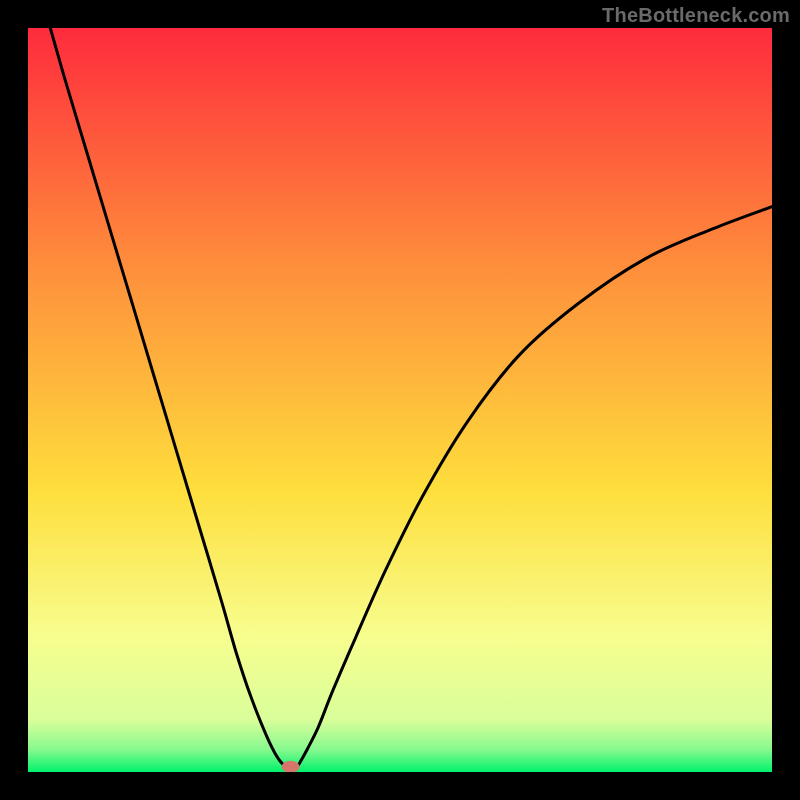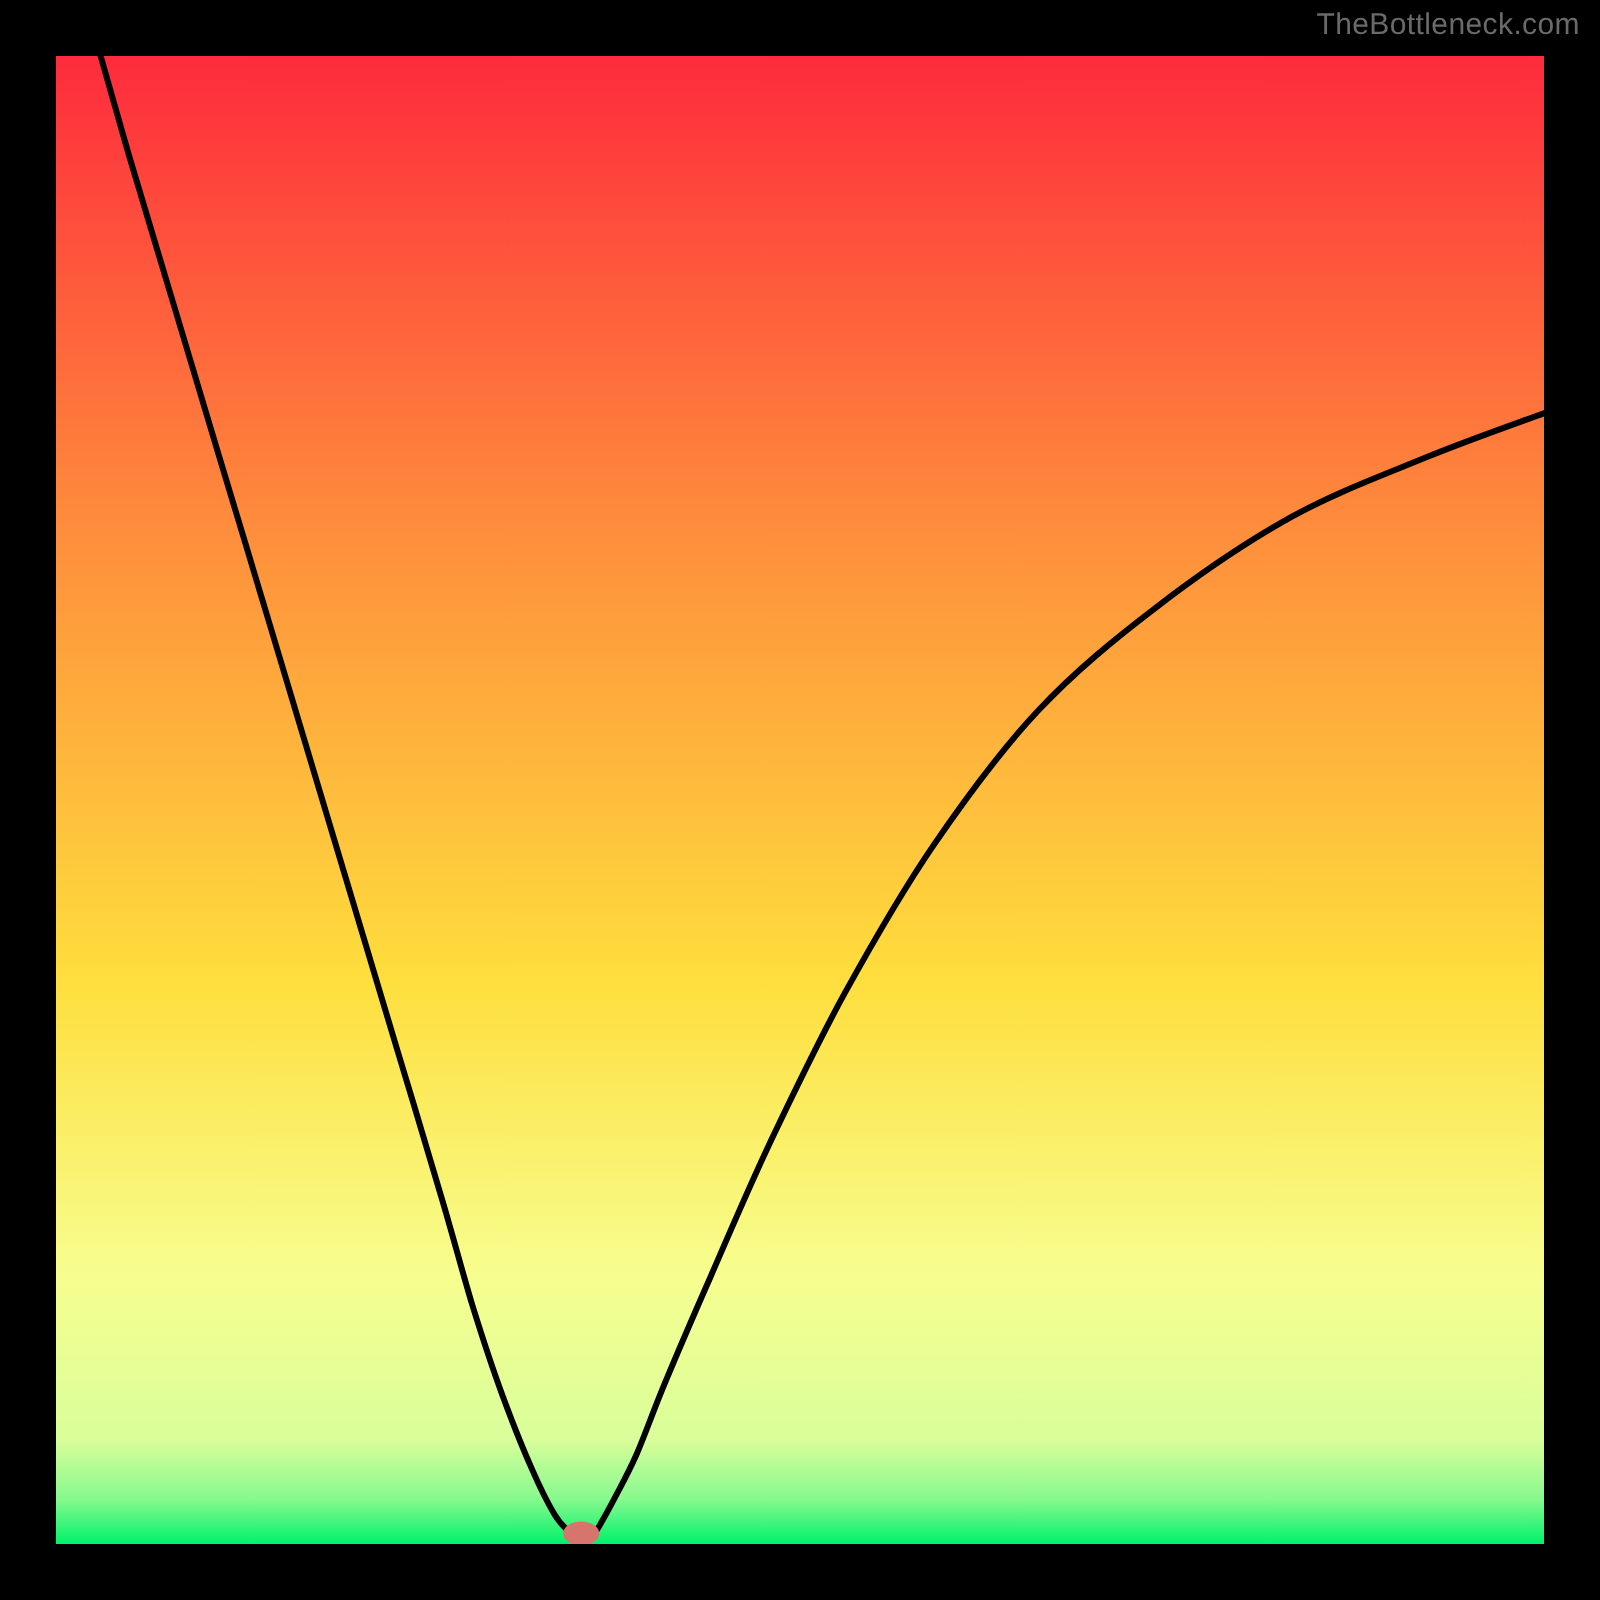--- a/index.html
+++ b/index.html
@@ -22,22 +22,22 @@
     left: 28px;
     top: 28px;
     width: 744px;
     height: 744px;
   }
   .watermark {
     position: absolute;
     top: 4px;
     right: 10px;
     color: #6a6a6a;
-    font-size: 15px;
-    font-weight: 400;
+    font-size: 20px;
+    font-weight: 700;
     letter-spacing: 0.2px;
     user-select: none;
   }
   svg {
     display: block;
     width: 100%;
     height: 100%;
   }
   .curve {
     fill: none;

